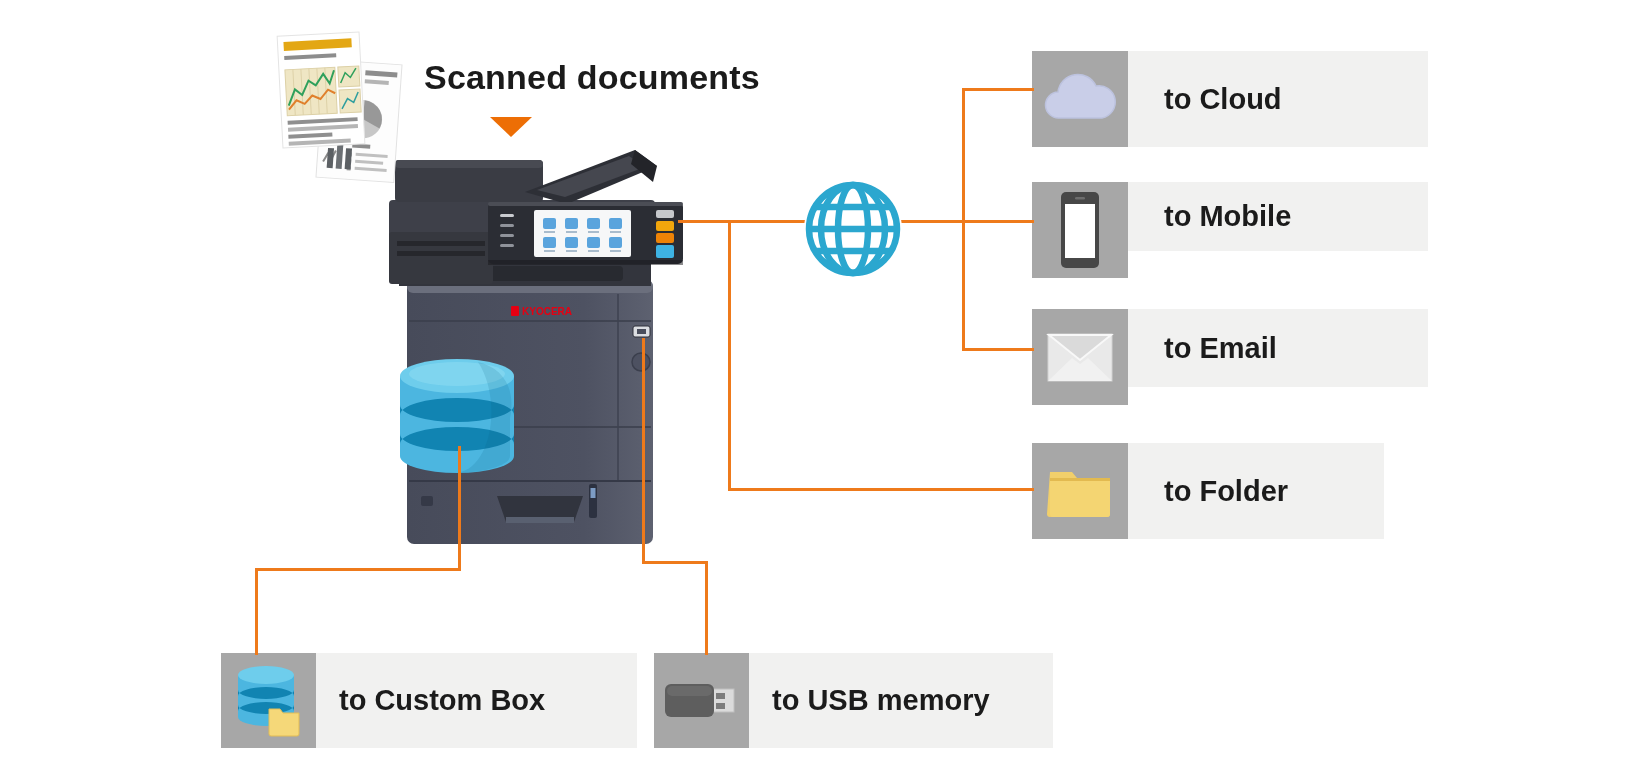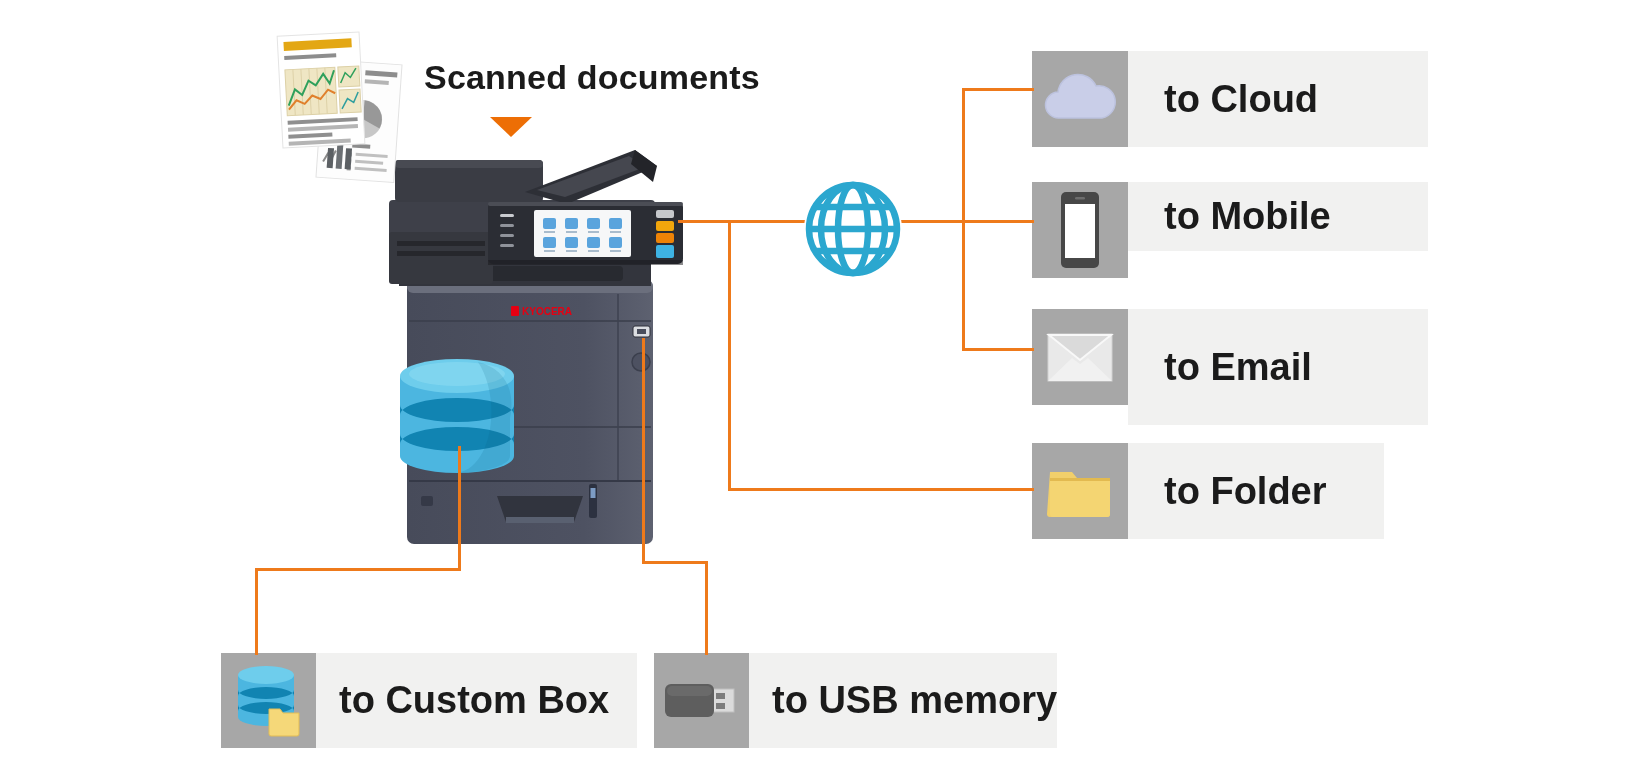--- a/index.html
+++ b/index.html
@@ -19,21 +19,21 @@
   }
   .cline{background:var(--line-orange,#ee7a1b);z-index:5;}
   .dest-box{display:flex;z-index:4;}
   .icon-cell{
     background:var(--icon-cell-bg,#a7a7a7);flex:0 0 auto;
     display:flex;align-items:center;justify-content:center;
   }
   .label-cell{
     background:var(--label-bg,#f1f1f0);flex:1 1 auto;
     display:flex;align-items:center;
-    font-size:38px;font-weight:700;color:var(--text,#1b1b1b);white-space:nowrap;
+    font-size:29px;font-weight:700;color:var(--text,#1b1b1b);white-space:nowrap;
   }
   .dest-right .icon-cell{width:96px;height:96px;}
   .dest-right .label-cell{padding-left:36px;}
   .dest-bottom .icon-cell{width:95px;height:95px;}
   .dest-bottom .label-cell{padding-left:23px;}
   .globe-bg{fill:#fff;}
   .globe-stroke{fill:none;stroke:var(--globe-cyan,#2ba7cf);stroke-width:6.5;}
   svg{display:block;}
 </style>
 </head>
@@ -216,21 +216,21 @@
     <div class="icon-cell">
       <svg width="96" height="96" viewBox="0 0 96 96">
         <rect x="29" y="10" width="38" height="76" rx="5" fill="#474747"></rect>
         <rect x="33" y="22" width="30" height="54" fill="#ffffff"></rect>
         <rect x="43" y="15" width="10" height="2.5" rx="1.2" fill="#6d6d6d"></rect>
       </svg>
     </div>
     <div class="label-cell">to Mobile</div>
   </div>
 
-  <div class="abs dest-box dest-right" style="left:1032px;top:309px;width:396px;height:116px">
+  <div class="abs dest-box dest-right" style="left:1032px;top:309px;width:396px;height:78px">
     <div class="icon-cell">
       <svg width="96" height="96" viewBox="0 0 96 96">
         <rect x="16" y="25" width="64" height="47" fill="#e9e9e9" stroke="#d2d2d2"></rect>
         <polygon points="17,26 79,26 48,51" fill="#dadada" stroke="#f8f8f8" stroke-width="2"></polygon>
         <polygon points="16,72 40,49 48,55 56,49 80,72" fill="#f1f1f1"></polygon>
       </svg>
     </div>
     <div class="label-cell">to Email</div>
   </div>
 

